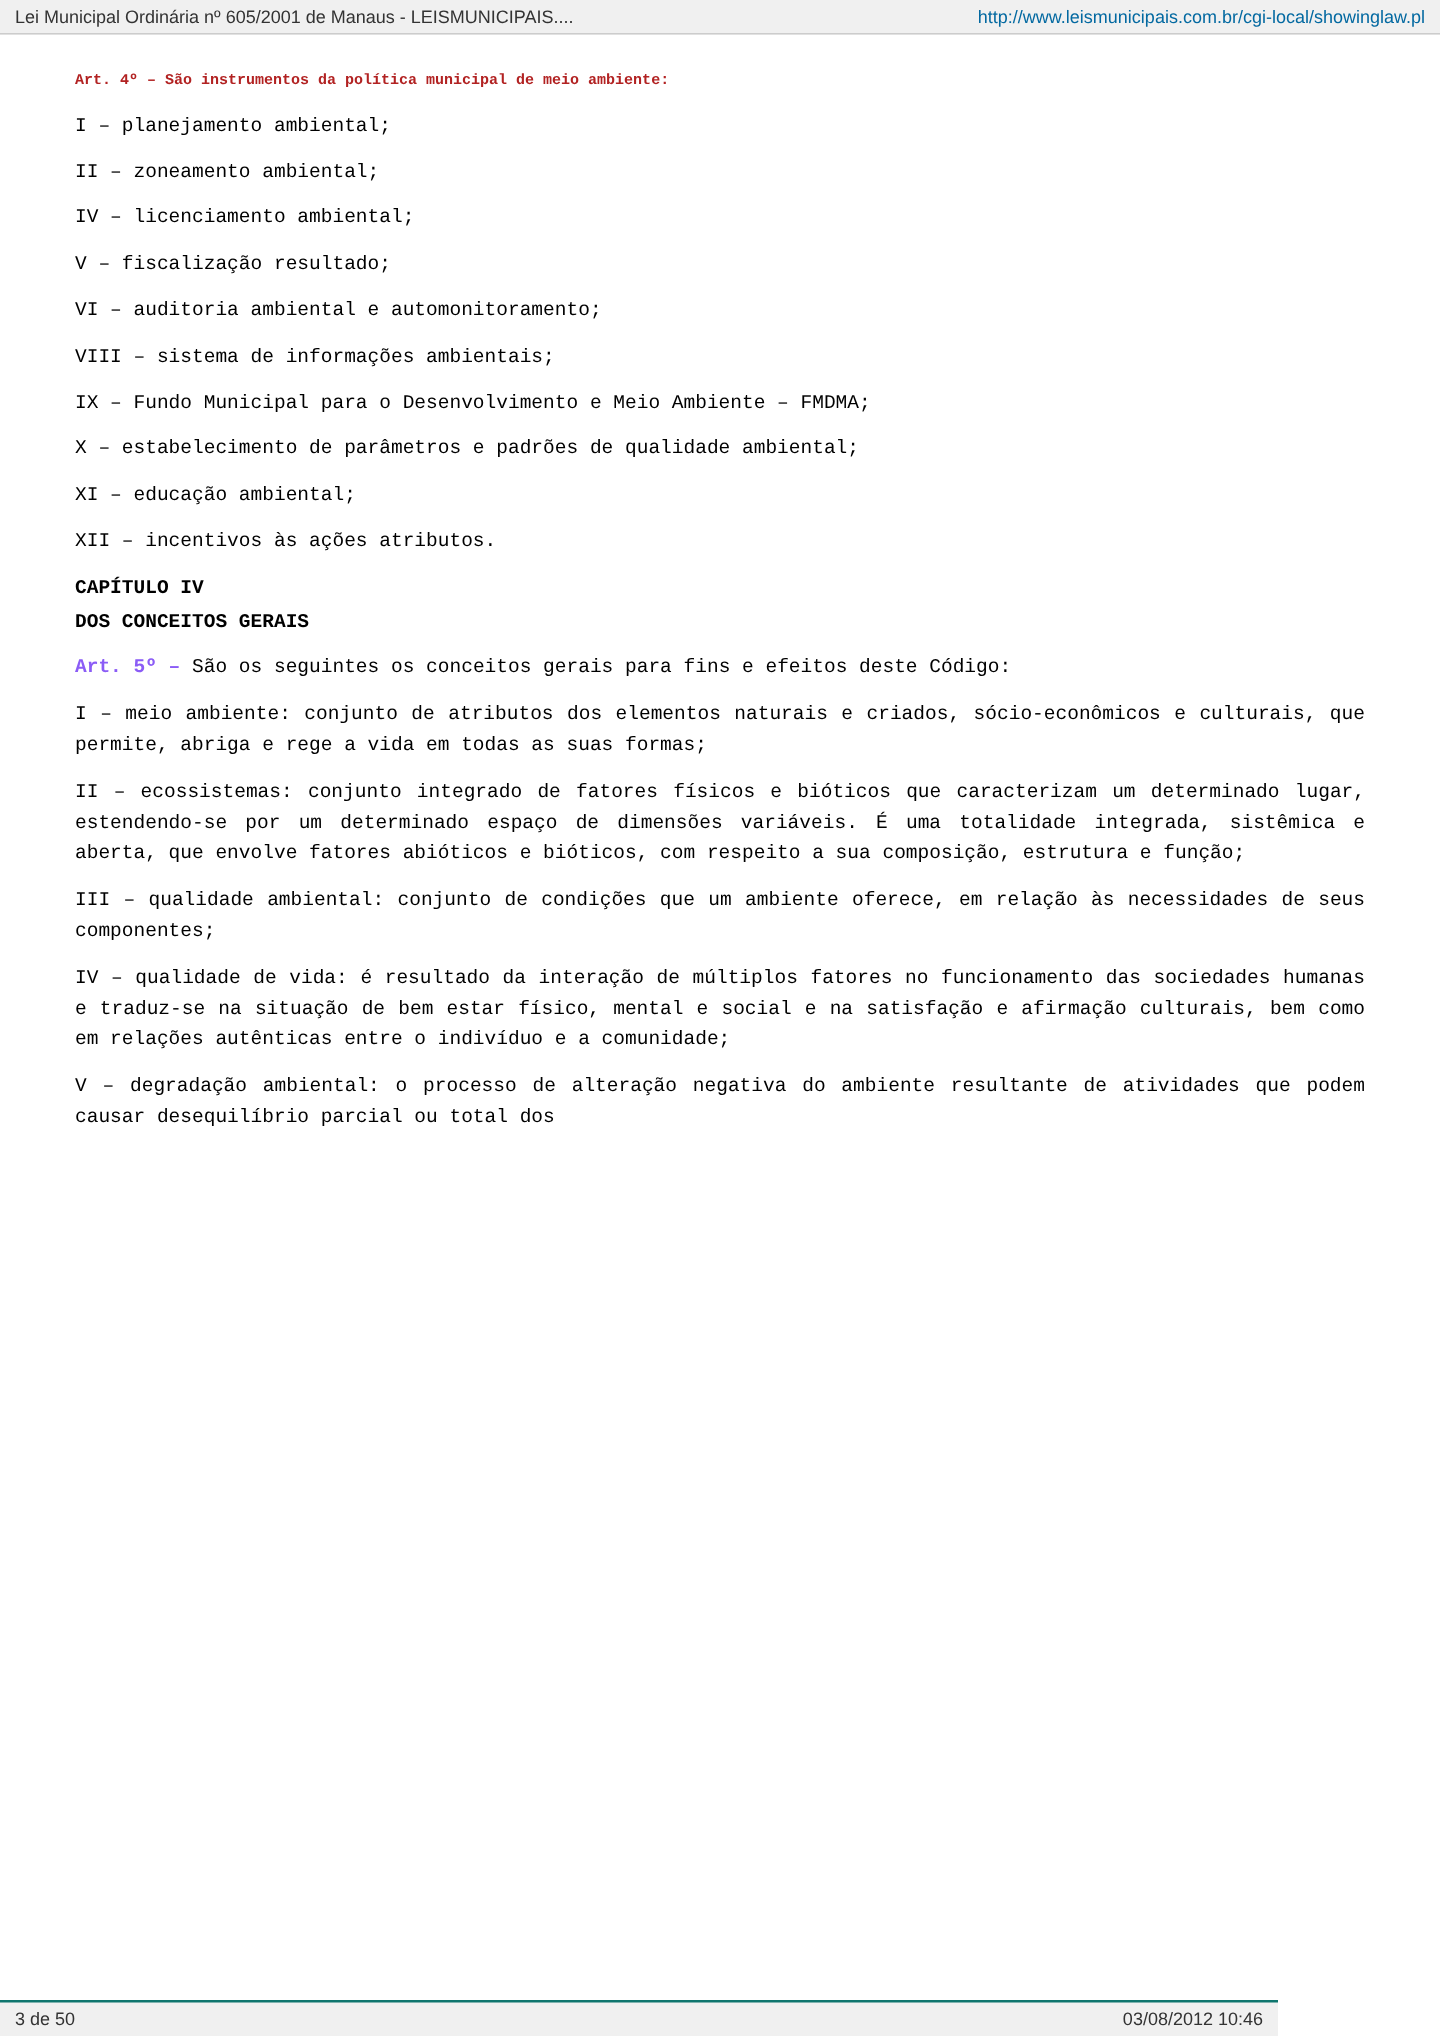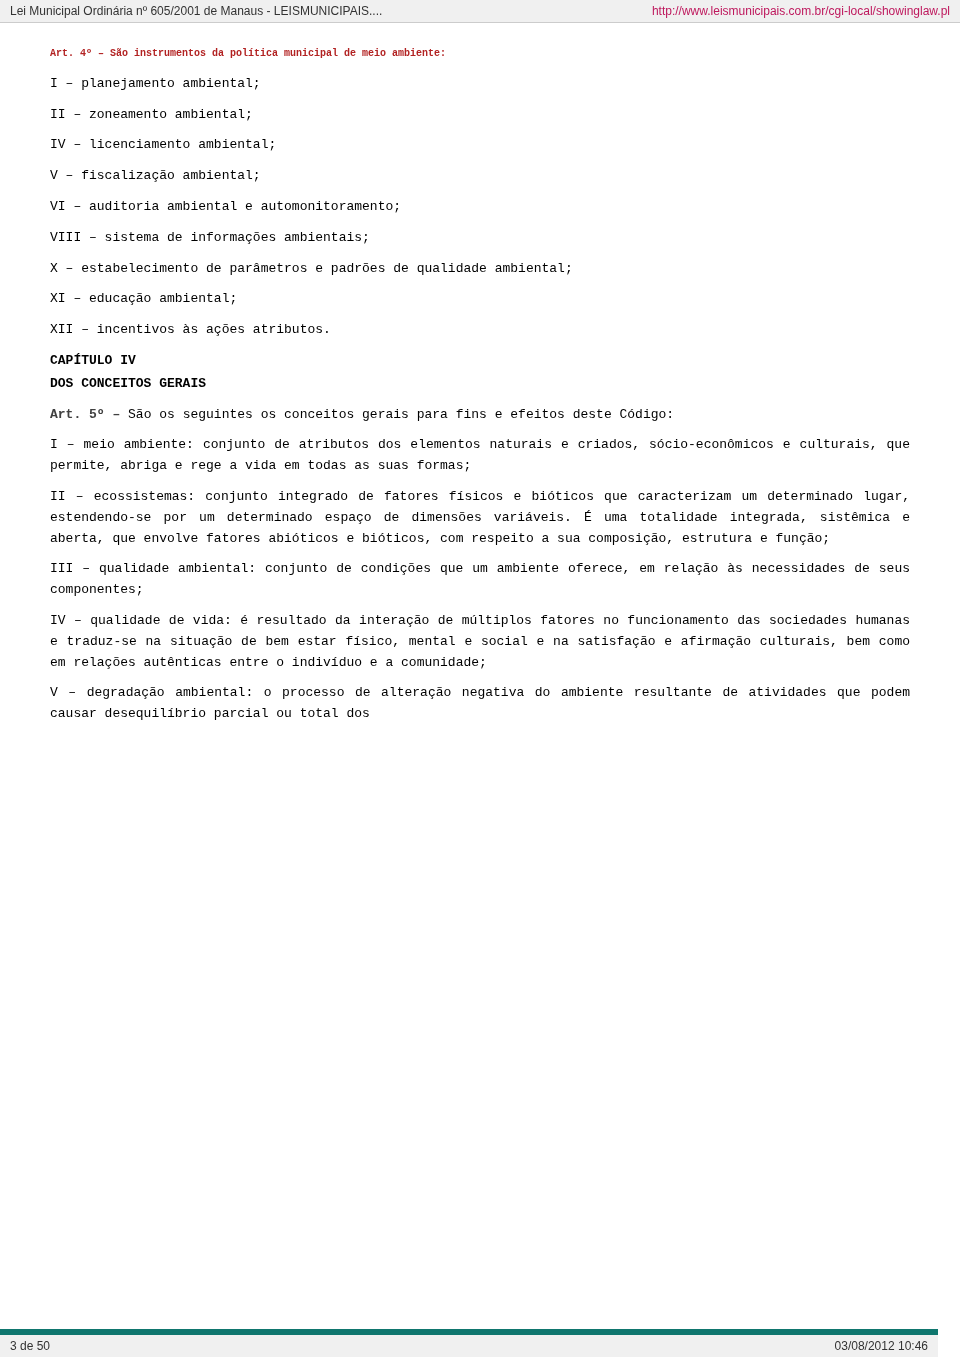--- a/index.html
+++ b/index.html
@@ -31,21 +31,21 @@
       gap: 36px;
     }
 
     .browser-title {
       font-size: 12px;
       color: #333;
     }
 
     .browser-url {
       font-size: 12px;
-      color: #be185d;
+      color: #0369a1;
     }
 
     .content {
       padding: 20px 50px 60px 50px;
       line-height: 1.6;
     }
 
     .article-title {
       color: #b22222;
       font-weight: bold;
@@ -64,25 +64,25 @@
 
     .chapter-heading {
       font-weight: bold;
       margin-bottom: 2px;
     }
 
     .footer-bar {
       position: fixed;
       bottom: 0;
       left: 0;
-      width: 938px;
+      width: 852px;
       display: flex;
       justify-content: space-between;
       padding: 4px 10px;
-      border-top: 6px solid #0f766e;
+      border-top: 2px solid #0f766e;
       background: #f0f0f0;
       font-family: Arial, sans-serif;
       font-size: 12px;
       color: #333;
     }
   </style>
 </head>
 <body>
 
 <div class="browser-bar">
@@ -92,32 +92,33 @@
 
 <div class="content">
 
   <p>
     <span class="article-title"><span class="red">Art. 4º –</span> <span>São instrumentos da política municipal de meio ambiente:</span></span>
   </p>
 
   <p>I – planejamento ambiental;</p>
   <p>II – zoneamento ambiental;</p>
   <p>IV – licenciamento ambiental;</p>
-  <p>V – fiscalização ambiental;</p>
+  <p>V – fiscalização resultado;</p>
   <p>VI – auditoria ambiental e automonitoramento;</p>
   <p>VIII – sistema de informações ambientais;</p>
+  <p>IX – Fundo Municipal para o Desenvolvimento e Meio Ambiente – FMDMA;</p>
   <p>X – estabelecimento de parâmetros e padrões de qualidade ambiental;</p>
   <p>XI – educação ambiental;</p>
   <p>XII – incentivos às ações atributos.</p>
 
   <p class="chapter-heading">CAPÍTULO IV</p>
   <p class="chapter-heading">DOS CONCEITOS GERAIS</p>
 
   <p style="margin-top: 10px;">
-    <span class="red" style="color:#404040; font-weight:bold;">Art. 5º –</span>
+    <span class="red" style="color:#8b5cf6; font-weight:bold;">Art. 5º –</span>
     <span> São os seguintes os conceitos gerais para fins e efeitos deste Código:</span>
   </p>
 
   <p>I – <span>meio ambiente: conjunto de atributos dos elementos naturais e criados, sócio-econômicos e culturais, que permite, abriga e rege a vida em todas as suas formas;</span></p>
   <p>II – <span>ecossistemas: conjunto integrado de fatores físicos e bióticos que caracterizam um determinado lugar, estendendo-se por um determinado espaço de dimensões variáveis. É uma totalidade integrada, sistêmica e aberta, que envolve fatores abióticos e bióticos, com respeito a sua composição, estrutura e função;</span></p>
   <p>III – <span>qualidade ambiental: conjunto de condições que um ambiente oferece, em relação às necessidades de seus componentes;</span></p>
   <p>IV – <span>qualidade de vida: é resultado da interação de múltiplos fatores no funcionamento das sociedades humanas e traduz-se na situação de bem estar físico, mental e social e na satisfação e afirmação culturais, bem como em relações autênticas entre o indivíduo e a comunidade;</span></p>
   <p>V – <span>degradação ambiental: o processo de alteração negativa do ambiente resultante de atividades que podem causar desequilíbrio parcial ou total dos</span></p>
 
 </div>

